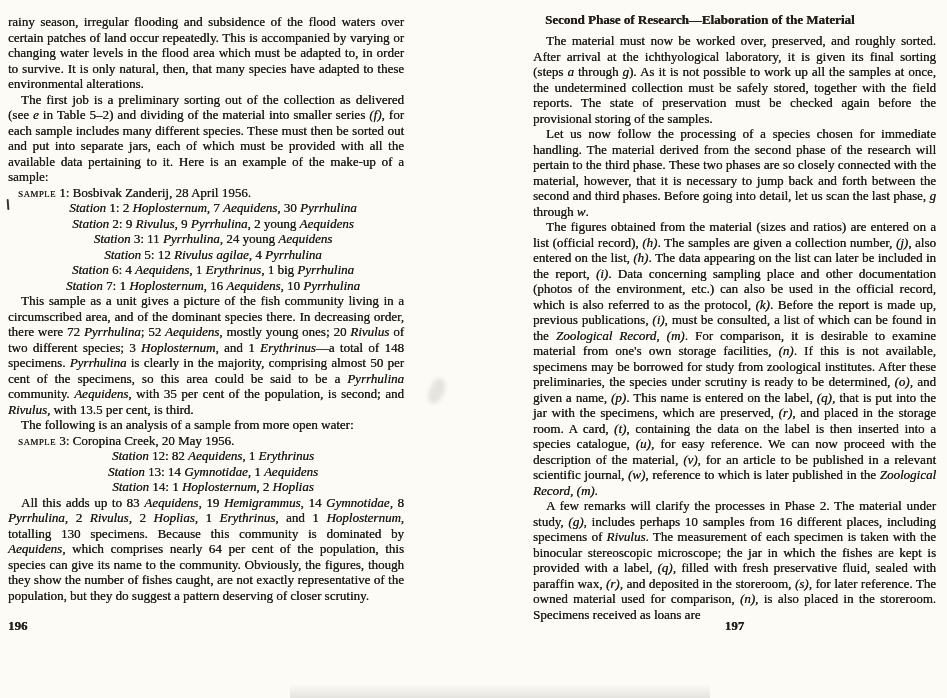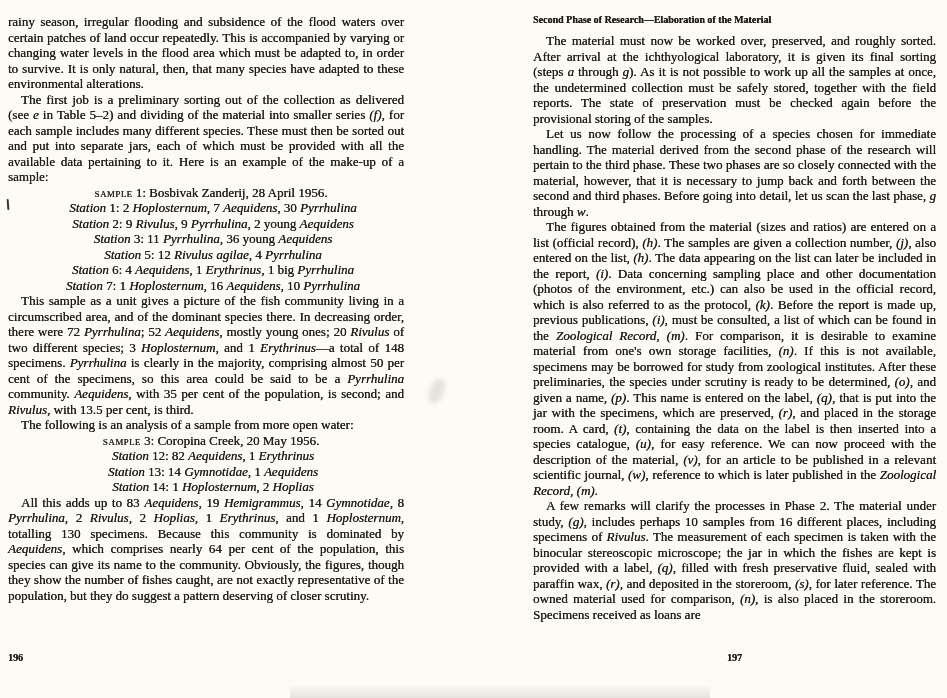--- a/index.html
+++ b/index.html
@@ -12,41 +12,41 @@
   }
   .spread { position: relative; width: 947px; height: 698px; }
   .col p {
     margin: 0;
     font-size: 13px;
     line-height: 15.5px;
     text-align: justify;
     text-shadow: 0.25px 0 0 currentColor;
   }
   .col p.indent { text-indent: 13px; }
-  .col p.sample { text-align: center; padding-left: 10px; }
+  .col p.sample { text-align: left; padding-left: 10px; }
   .col p.station { text-align: center; padding-left: 14px; }
   .italic { font-style: italic; }
   .smallcaps { font-variant: small-caps; letter-spacing: 0.4px; }
   .normal { font-style: normal; }
 
   .page-left  { position: absolute; left: 8px;  top: 14px; width: 396px; }
   .page-right { position: absolute; left: 533px; top: 12px; width: 403px; }
 
   .heading {
-    margin: 0 0 5px 0;
-    font-size: 10px;
+    margin: 0 0 5px 12px;
+    font-size: 13px;
     font-weight: 700;
     line-height: 16px;
     text-shadow: 0.3px 0 0 currentColor;
   }
 
   .pagenum {
     position: absolute;
-    top: 652px;
-    font-size: 10px;
+    top: 618px;
+    font-size: 13px;
     font-weight: 700;
     text-shadow: 0.3px 0 0 currentColor;
   }
   .pagenum.left  { left: 8px; }
   .pagenum.right { left: 533px; width: 403px; text-align: center; }
 
   .ink-mark {
     position: absolute;
     left: 7px; top: 199px;
     width: 2px; height: 11px;
@@ -75,21 +75,21 @@
 
 <div class="spread">
 
   <div class="page-left">
     <div class="col">
         <p class="body"><span class="normal">rainy season, irregular flooding and subsidence of the flood waters over certain patches of land occur repeatedly. This is accompanied by varying or changing water levels in the flood area which must be adapted to, in order to survive. It is only natural, then, that many species have adapted to these environmental alterations.</span></p>
         <p class="body indent"><span class="normal">The first job is a preliminary sorting out of the collection as delivered (see </span><span class="italic">e</span><span class="normal"> in Table 5–2) and dividing of the material into smaller series </span><span class="italic">(f)</span><span class="normal">, for each sample includes many different species. These must then be sorted out and put into separate jars, each of which must be provided with all the available data pertaining to it. Here is an example of the make-up of a sample:</span></p>
         <p class="sample"><span class="smallcaps">sample</span><span class="normal"> 1: Bosbivak Zanderij, 28 April 1956.</span></p>
         <p class="station"><span class="italic">Station</span><span class="normal"> 1: 2 </span><span class="italic">Hoplosternum</span><span class="normal">, 7 </span><span class="italic">Aequidens</span><span class="normal">, 30 </span><span class="italic">Pyrrhulina</span></p>
         <p class="station"><span class="italic">Station</span><span class="normal"> 2: 9 </span><span class="italic">Rivulus</span><span class="normal">, 9 </span><span class="italic">Pyrrhulina</span><span class="normal">, 2 young </span><span class="italic">Aequidens</span></p>
-        <p class="station"><span class="italic">Station</span><span class="normal"> 3: 11 </span><span class="italic">Pyrrhulina</span><span class="normal">, 36 young </span><span class="italic">Aequidens</span></p>
+        <p class="station"><span class="italic">Station</span><span class="normal"> 3: 11 </span><span class="italic">Pyrrhulina</span><span class="normal">, 24 young </span><span class="italic">Aequidens</span></p>
         <p class="station"><span class="italic">Station</span><span class="normal"> 5: 12 </span><span class="italic">Rivulus agilae</span><span class="normal">, 4 </span><span class="italic">Pyrrhulina</span></p>
         <p class="station"><span class="italic">Station</span><span class="normal"> 6: 4 </span><span class="italic">Aequidens</span><span class="normal">, 1 </span><span class="italic">Erythrinus</span><span class="normal">, 1 big </span><span class="italic">Pyrrhulina</span></p>
         <p class="station"><span class="italic">Station</span><span class="normal"> 7: 1 </span><span class="italic">Hoplosternum</span><span class="normal">, 16 </span><span class="italic">Aequidens</span><span class="normal">, 10 </span><span class="italic">Pyrrhulina</span></p>
         <p class="body indent"><span class="normal">This sample as a unit gives a picture of the fish community living in a circumscribed area, and of the dominant species there. In decreasing order, there were 72 </span><span class="italic">Pyrrhulina</span><span class="normal">; 52 </span><span class="italic">Aequidens</span><span class="normal">, mostly young ones; 20 </span><span class="italic">Rivulus</span><span class="normal"> of two different species; 3 </span><span class="italic">Hoplosternum</span><span class="normal">, and 1 </span><span class="italic">Erythrinus</span><span class="normal">—a total of 148 specimens. </span><span class="italic">Pyrrhulina</span><span class="normal"> is clearly in the majority, comprising almost 50 per cent of the specimens, so this area could be said to be a </span><span class="italic">Pyrrhulina</span><span class="normal"> community. </span><span class="italic">Aequidens</span><span class="normal">, with 35 per cent of the population, is second; and </span><span class="italic">Rivulus</span><span class="normal">, with 13.5 per cent, is third.</span></p>
         <p class="body indent"><span class="normal">The following is an analysis of a sample from more open water:</span></p>
         <p class="sample"><span class="smallcaps">sample</span><span class="normal"> 3: Coropina Creek, 20 May 1956.</span></p>
         <p class="station"><span class="italic">Station</span><span class="normal"> 12: 82 </span><span class="italic">Aequidens</span><span class="normal">, 1 </span><span class="italic">Erythrinus</span></p>
         <p class="station"><span class="italic">Station</span><span class="normal"> 13: 14 </span><span class="italic">Gymnotidae</span><span class="normal">, 1 </span><span class="italic">Aequidens</span></p>
         <p class="station"><span class="italic">Station</span><span class="normal"> 14: 1 </span><span class="italic">Hoplosternum</span><span class="normal">, 2 </span><span class="italic">Hoplias</span></p>
         <p class="body indent"><span class="normal">All this adds up to 83 </span><span class="italic">Aequidens</span><span class="normal">, 19 </span><span class="italic">Hemigrammus</span><span class="normal">, 14 </span><span class="italic">Gymnotidae</span><span class="normal">, 8 </span><span class="italic">Pyrrhulina</span><span class="normal">, 2 </span><span class="italic">Rivulus</span><span class="normal">, 2 </span><span class="italic">Hoplias</span><span class="normal">, 1 </span><span class="italic">Erythrinus</span><span class="normal">, and 1 </span><span class="italic">Hoplosternum</span><span class="normal">, totalling 130 specimens. Because this community is dominated by </span><span class="italic">Aequidens</span><span class="normal">, which comprises nearly 64 per cent of the population, this species can give its name to the community. Obviously, the figures, though they show the number of fishes caught, are not exactly representative of the population, but they do suggest a pattern deserving of closer scrutiny.</span></p>

